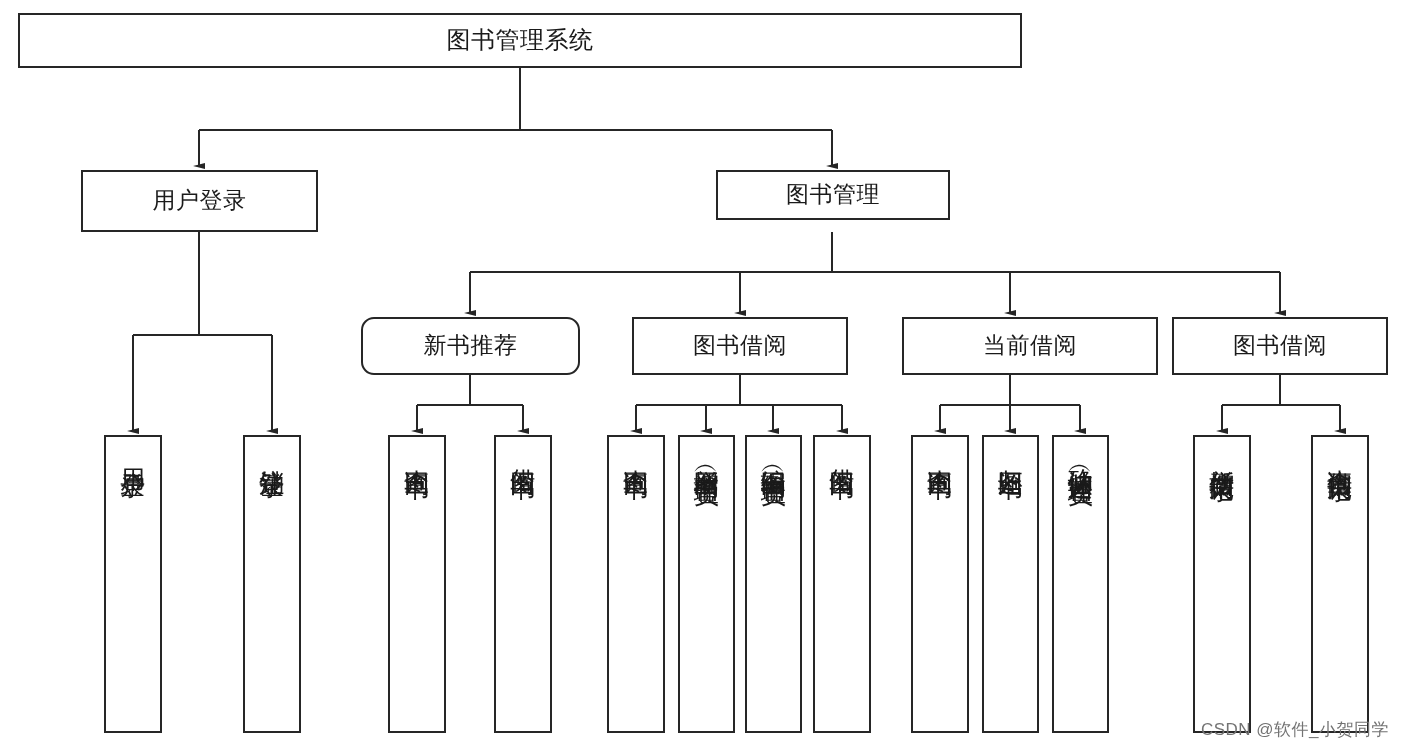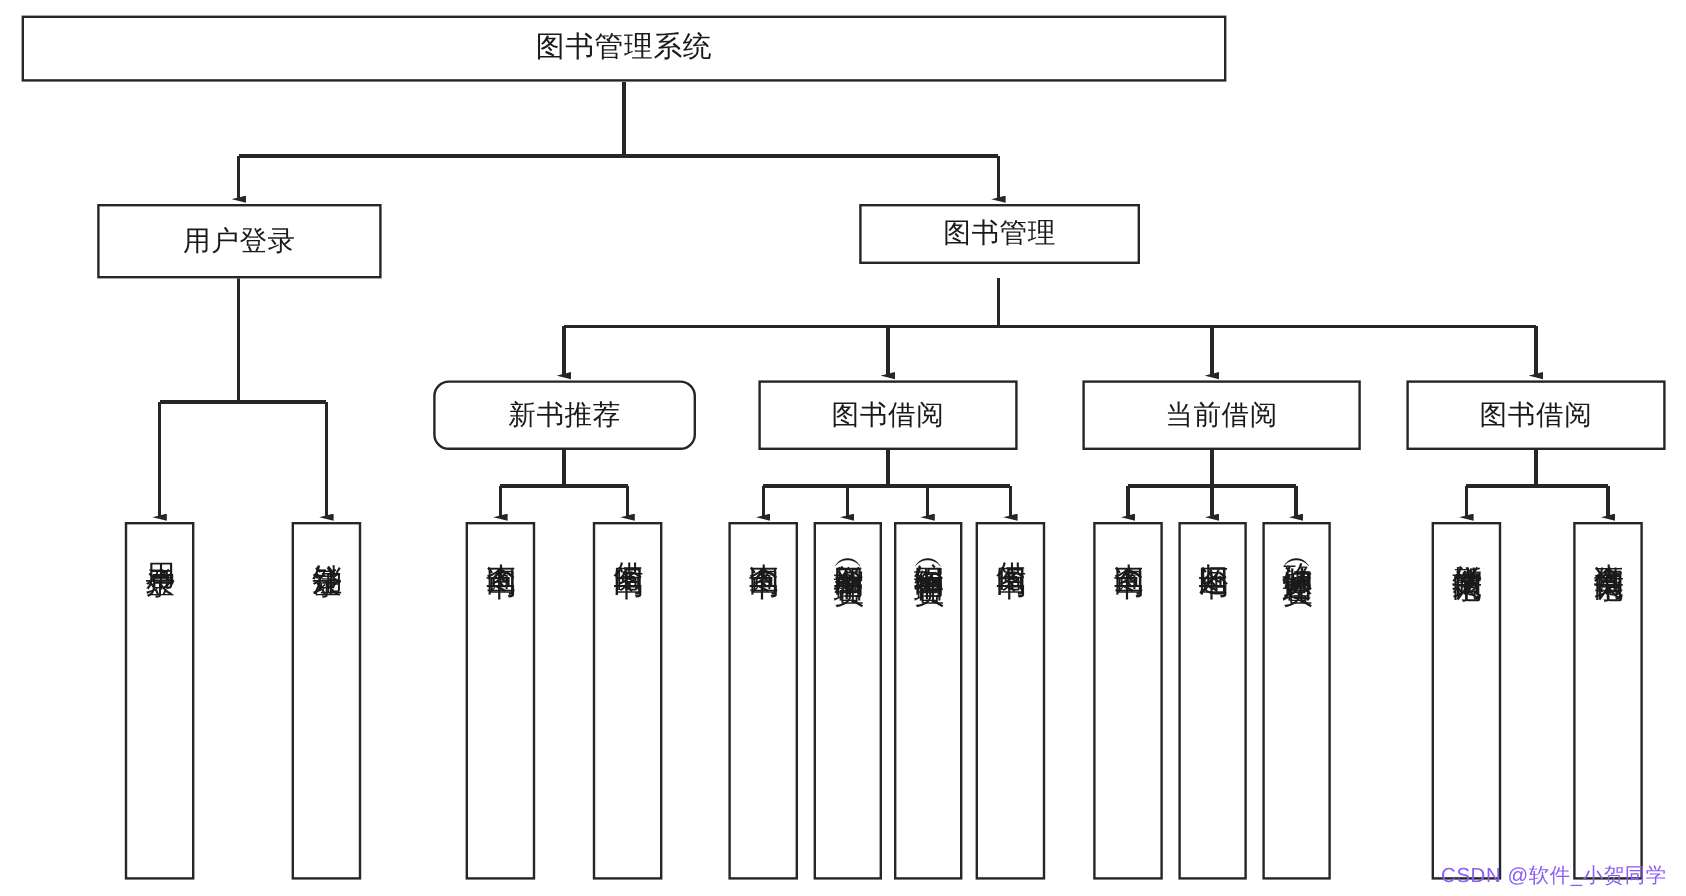--- a/index.html
+++ b/index.html
@@ -64,21 +64,21 @@
     max-height: 280px;
   }
   .node.vert.tall .node-label {
     max-height: 288px;
   }
   #watermark {
     position: absolute;
     right: 16px;
     bottom: 6px;
     font-size: 17px;
-    color: #8b5cf6;
+    color: #737373;
     letter-spacing: 0.5px;
     z-index: 5;
     user-select: none;
     white-space: nowrap;
   }
 </style>
 </head>
 <body>
 
 <div id="diagram-root">
@@ -146,21 +146,21 @@
   <div class="node horiz" style="left:716px; top:170px; width:234px; height:50px;">
     <span class="node-label">图书管理</span>
   </div>
 
   <div class="node horiz" style="left:361px; top:317px; width:219px; height:58px;border-radius:13px;">
     <span class="node-label">新书推荐</span>
   </div>
   <div class="node horiz" style="left:632px; top:317px; width:216px; height:58px;">
     <span class="node-label">图书借阅</span>
   </div>
-  <div class="node horiz" style="left:902px; top:317px; width:232px; height:58px;">
+  <div class="node horiz" style="left:902px; top:317px; width:256px; height:58px;">
     <span class="node-label">当前借阅</span>
   </div>
   <div class="node horiz" style="left:1172px; top:317px; width:216px; height:58px;">
     <span class="node-label">图书借阅</span>
   </div>
 
   <div class="node vert" style="left:104px; top:435px; width:58px; height:298px;">
     <span class="node-label">用户登录</span>
   </div>
   <div class="node vert" style="left:243px; top:435px; width:58px; height:298px;">

